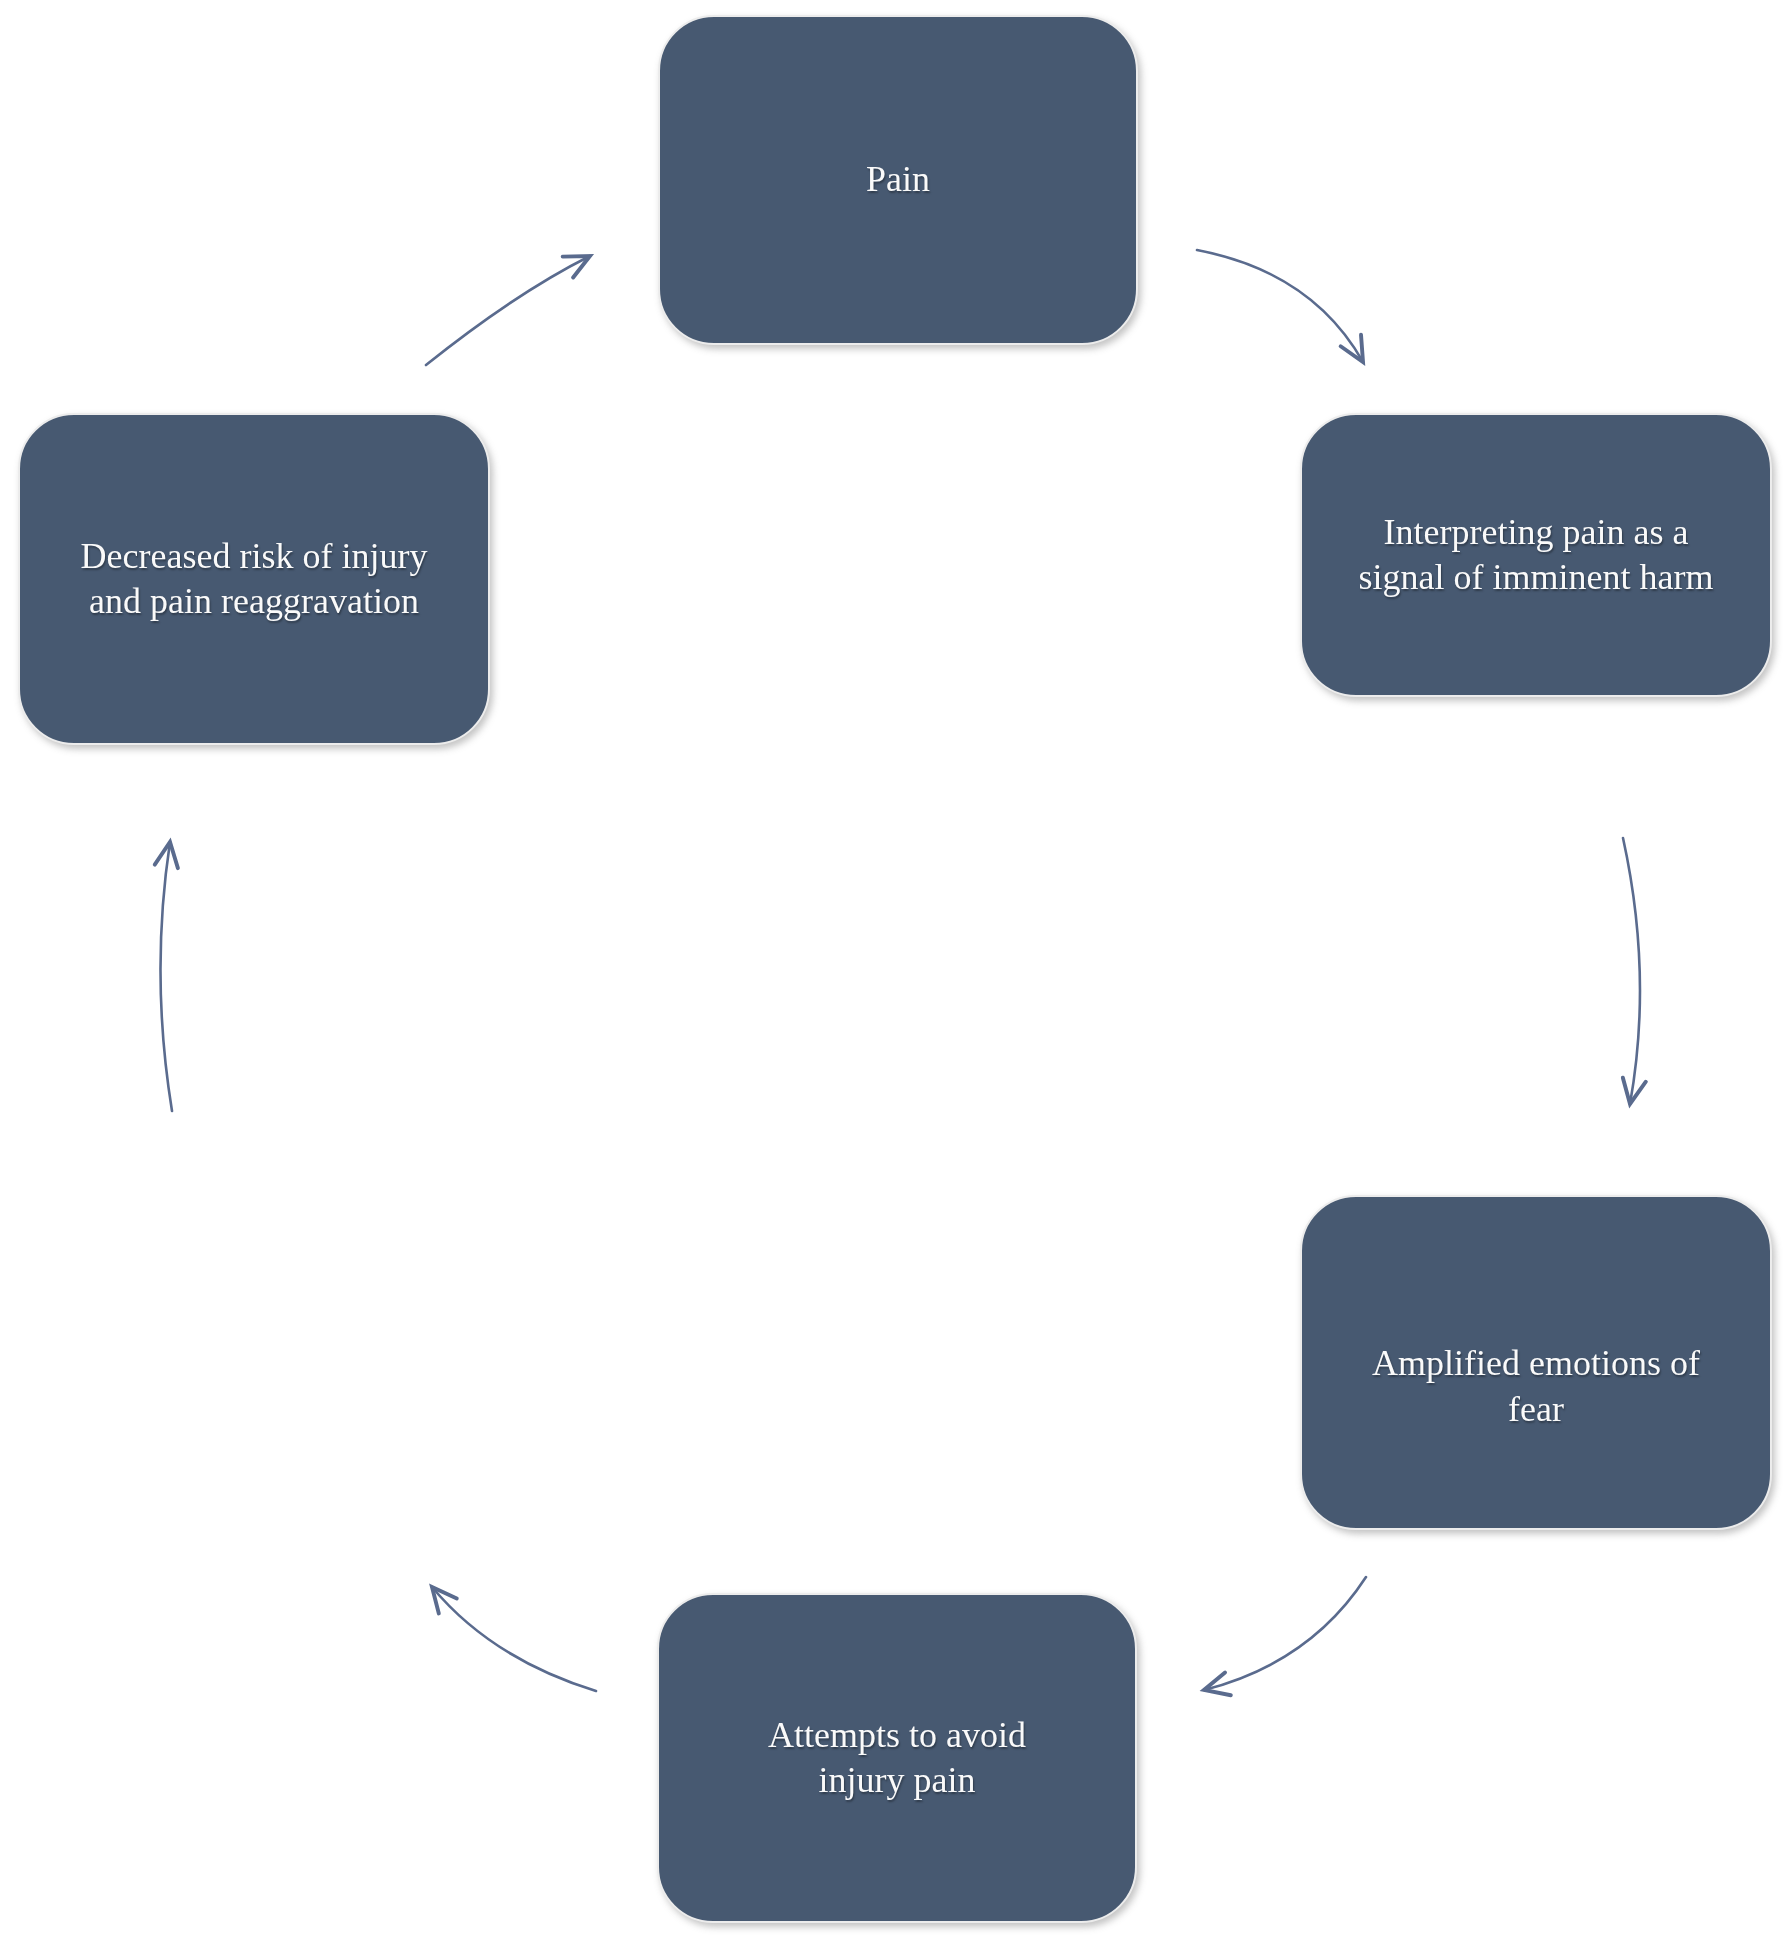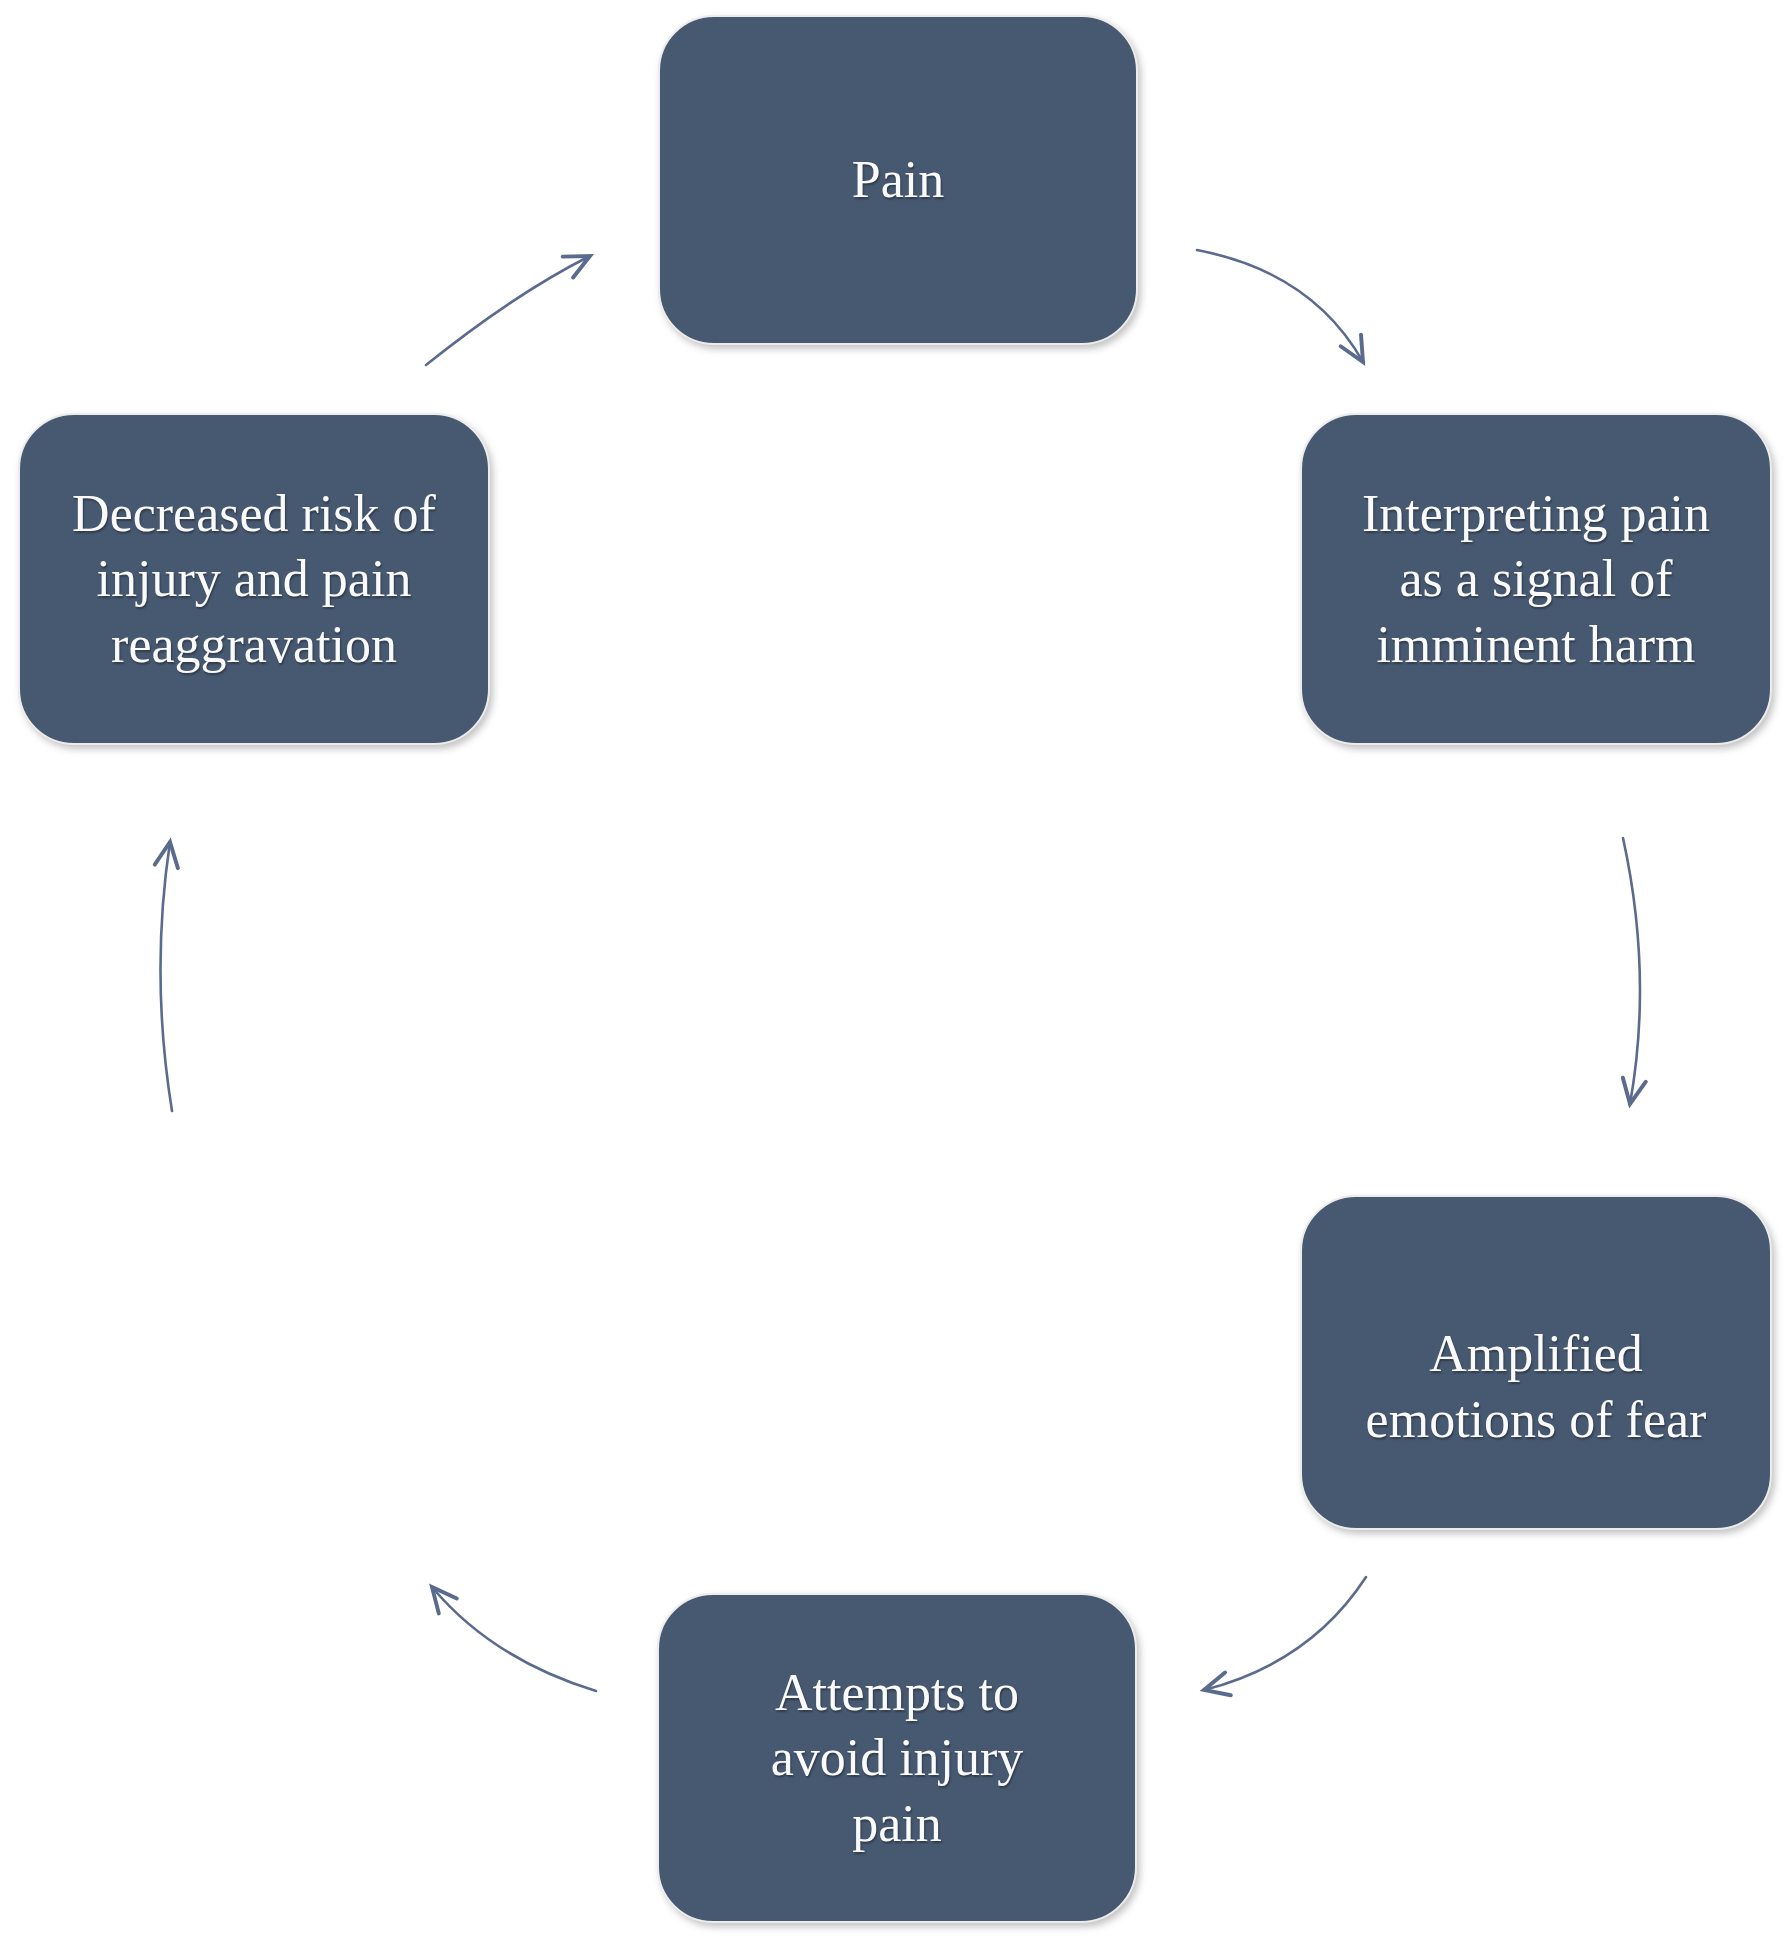--- a/index.html
+++ b/index.html
@@ -29,27 +29,27 @@
     justify-content: center;
     background: var(--box-fill, #475971);
     border-radius: 56px;
     border: 2px solid #ececec;
     box-shadow: 3px 4px 7px rgba(125,125,125,0.45);
     box-sizing: border-box;
     text-align: center;
   }
   .node .label {
     color: var(--box-text, #fafafa);
-    font-size: 52px;
+    font-size: 36px;
     line-height: 1.26;
     text-shadow: 1px 2px 2px rgba(0,0,0,0.35);
   }
   
   .node-pain         { left: 658px;  top: 15px;   width: 480px; height: 330px; }
-  .node-interpreting { left: 1300px; top: 413px;  width: 472px; height: 332px; }
+  .node-interpreting { left: 1300px; top: 413px;  width: 472px; height: 284px; }
   .node-amplified    { left: 1300px; top: 1195px; width: 472px; height: 335px; }
   .node-attempts     { left: 657px;  top: 1593px; width: 480px; height: 330px; }
   .node-decreased    { left: 18px;   top: 1195px; width: 472px; height: 335px; }
   .node-increased    { left: 18px;   top: 413px;  width: 472px; height: 332px; }
   
   .node-pain .label         { max-width: 420px; }
   .node-interpreting .label { max-width: 386px; }
   .node-amplified .label    { max-width: 366px; margin-top: 48px; }
   .node-attempts .label     { max-width: 304px; }
   .node-decreased .label    { max-width: 366px; }

